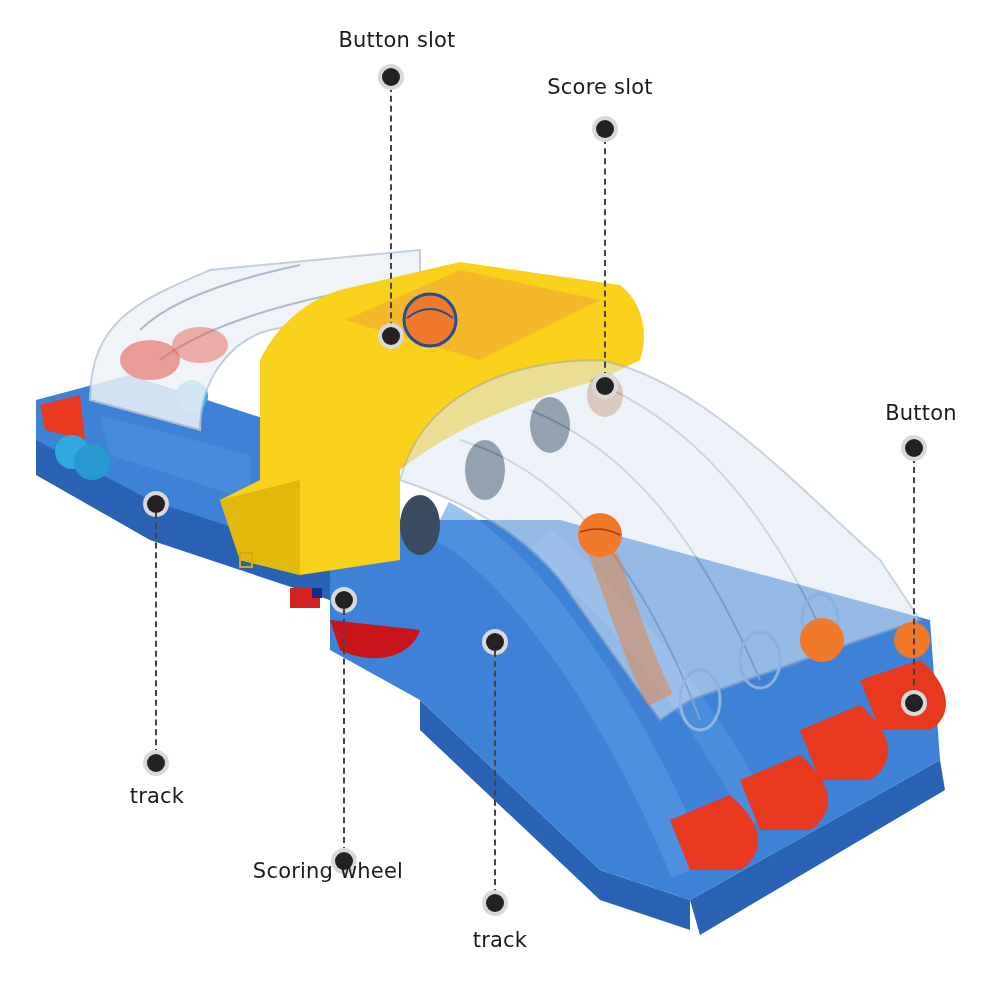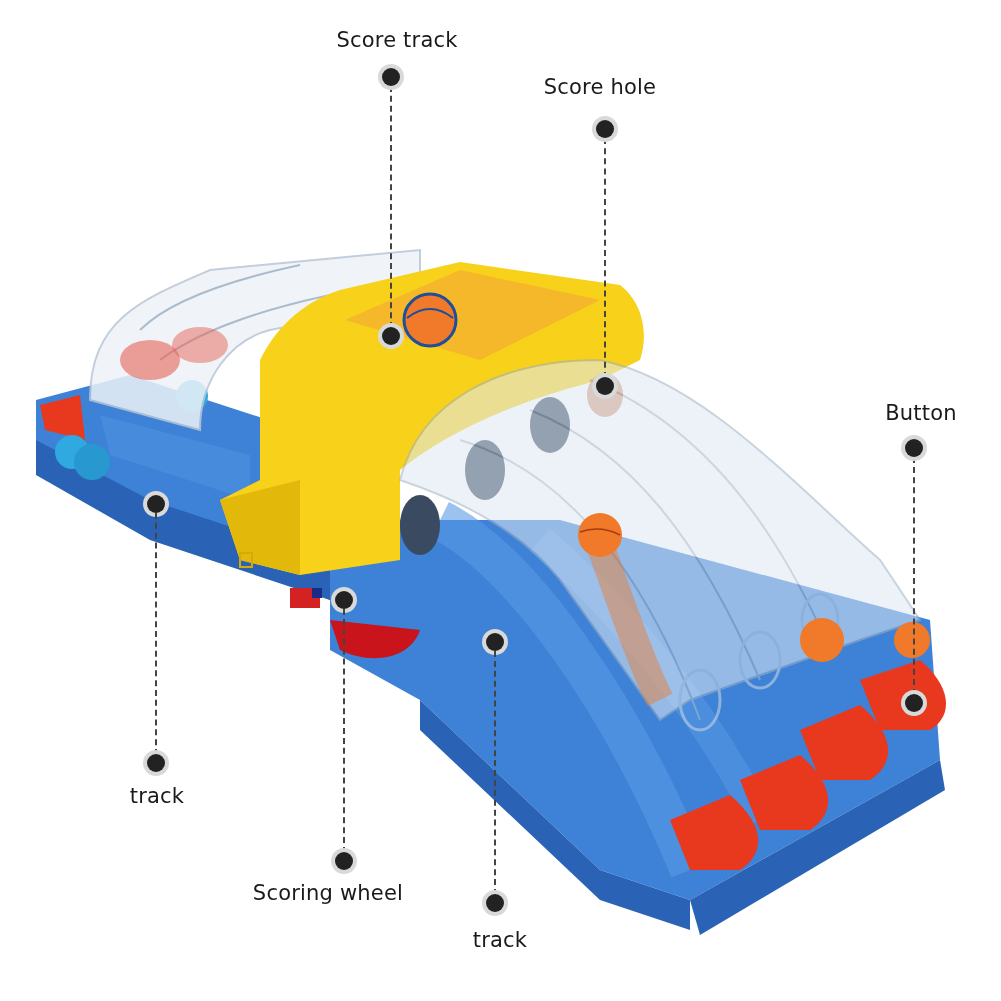--- a/index.html
+++ b/index.html
@@ -87,28 +87,28 @@
 
     <g>
       <path d="M670,820 L730,795 C760,820 770,850 740,870 L690,870 Z" fill="#e8391e"></path>
       <path d="M740,780 L800,755 C830,780 840,810 810,830 L760,830 Z" fill="#e8391e"></path>
       <path d="M800,730 L860,705 C890,730 900,760 870,780 L820,780 Z" fill="#e8391e"></path>
       <path d="M860,680 L920,660 C950,685 955,715 930,730 L880,730 Z" fill="#e8391e"></path>
     </g>
   </svg>
 
   <div>
-    <span class="label" style="left:397px;top:28px">Score track</span>
+    <span class="label" style="left:397px;top:28px">Button slot</span>
     <div class="leader" style="left:391px;top:86px;height:242px"></div>
     <div class="dot" style="left:391px;top:77px"></div>
     <div class="dot" style="left:391px;top:336px"></div>
   </div>
 
   <div>
-    <span class="label" style="left:600px;top:75px">Score hole</span>
+    <span class="label" style="left:600px;top:75px">Score slot</span>
     <div class="leader" style="left:605px;top:138px;height:240px"></div>
     <div class="dot" style="left:605px;top:129px"></div>
     <div class="dot" style="left:605px;top:386px"></div>
   </div>
 
   <div>
     <span class="label" style="left:921px;top:401px">Button</span>
     <div class="leader" style="left:914px;top:457px;height:238px"></div>
     <div class="dot" style="left:914px;top:448px"></div>
     <div class="dot" style="left:914px;top:703px"></div>
@@ -118,21 +118,21 @@
     <div class="dot" style="left:156px;top:504px"></div>
     <div class="leader" style="left:156px;top:513px;height:242px"></div>
     <div class="dot" style="left:156px;top:763px"></div>
     <span class="label" style="left:157px;top:784px">track</span>
   </div>
 
   <div>
     <div class="dot" style="left:344px;top:600px"></div>
     <div class="leader" style="left:344px;top:609px;height:244px"></div>
     <div class="dot" style="left:344px;top:861px"></div>
-    <span class="label" style="left:328px;top:881px">Scoring wheel</span>
+    <span class="label" style="left:328px;top:859px">Scoring wheel</span>
   </div>
 
   <div>
     <div class="dot" style="left:495px;top:642px"></div>
     <div class="leader" style="left:495px;top:651px;height:244px"></div>
     <div class="dot" style="left:495px;top:903px"></div>
     <span class="label" style="left:500px;top:928px">track</span>
   </div>
 </div>
 

